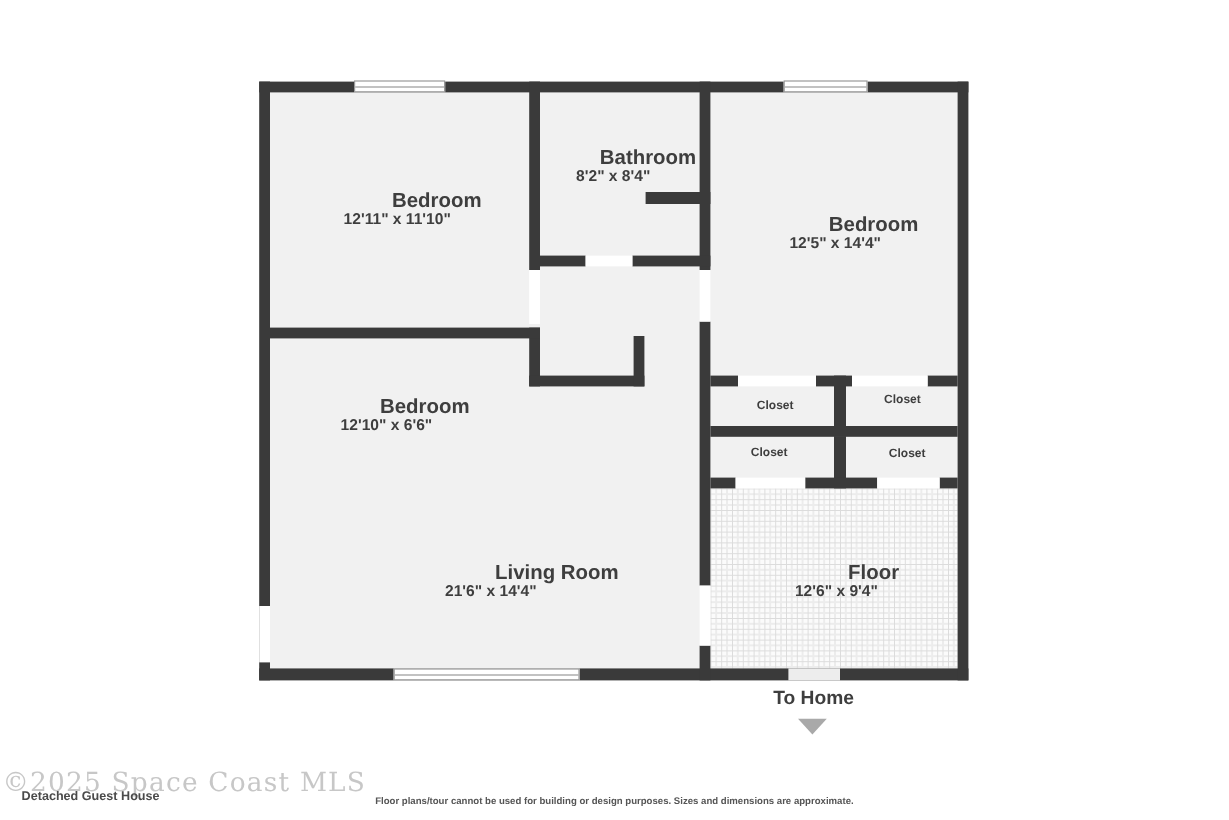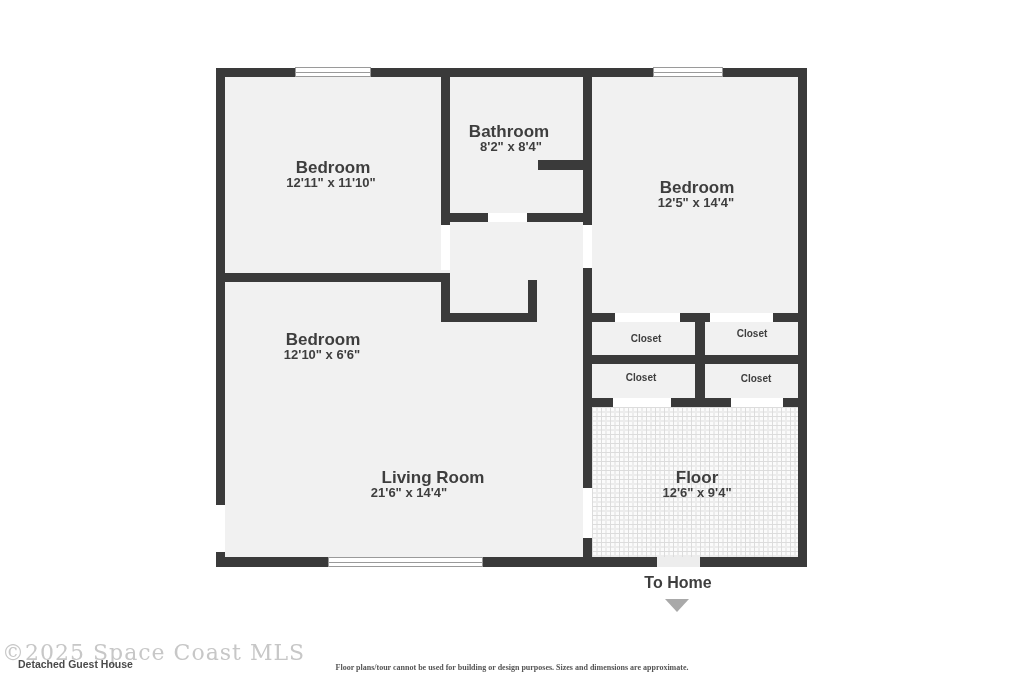--- a/index.html
+++ b/index.html
@@ -14,31 +14,31 @@
   .tile{position:absolute;background-color:var(--patio-tile-bg);
     background-image:
       linear-gradient(var(--patio-tile-line) 1px, transparent 1px),
       linear-gradient(90deg, var(--patio-tile-line) 1px, transparent 1px),
       linear-gradient(var(--patio-tile-line2) 2px, transparent 2px),
       linear-gradient(90deg, var(--patio-tile-line2) 2px, transparent 2px);
     background-size:9px 9px,9px 9px,9px 9px,9px 9px;
     background-position:0 0,0 0,4px 4px,4px 4px;}
   .lbl{position:absolute;transform:translate(-50%,-50%);color:var(--label);font-weight:700;
        white-space:nowrap;text-align:center;line-height:1;}
-  .name{font-size:17px;}
+  .name{font-size:17px;margin-left:31px;}
   .dims{font-size:13px;}
   .closet{font-size:10px;}
   .tohome{font-size:16px;}
   .arrow{position:absolute;width:0;height:0;border-left:12px solid transparent;
          border-right:12px solid transparent;border-top:13px solid var(--arrow);}
   .watermark{position:absolute;left:2px;top:640px;font-family:"DejaVu Serif",serif;
              font-size:22px;letter-spacing:1px;color:var(--watermark);}
   .plantitle{position:absolute;left:18px;top:658px;font-size:10.5px;font-weight:700;color:var(--plan-title);}
   .disclaimer{position:absolute;left:512px;top:663px;transform:translateX(-50%);
-              font-size:8px;font-weight:700;color:var(--disclaimer);white-space:nowrap;font-family:Liberation Serif, serif;}
+              font-size:8px;font-weight:700;color:var(--disclaimer);white-space:nowrap;}
 </style>
 </head>
 <body>
 
 <div id="canvas">
 
   <div class="fill" style="left:225px;top:77px;width:573px;height:480px;"></div>
 
   <div class="tile" style="left:592px;top:407px;width:206px;height:150px;"></div>
 

